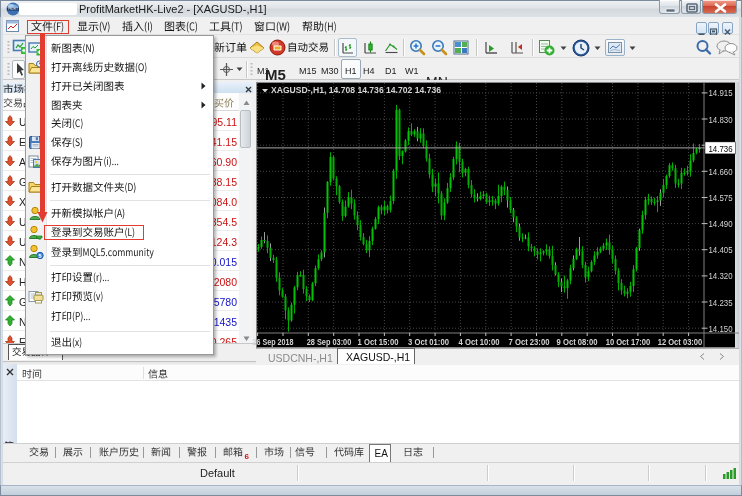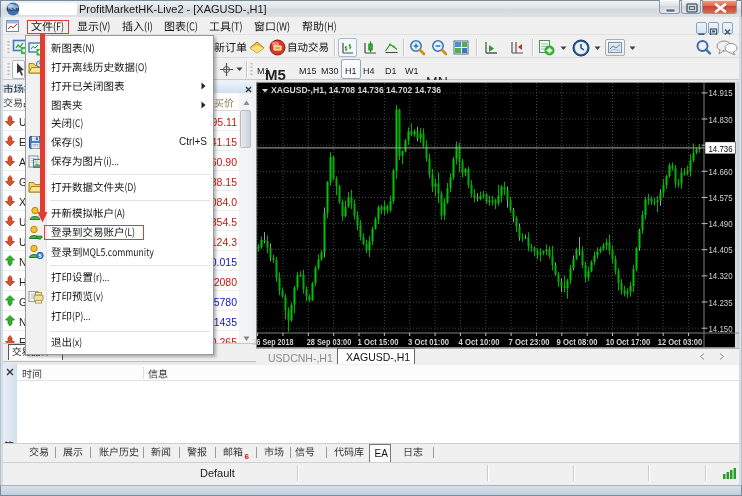--- a/index.html
+++ b/index.html
@@ -528,21 +528,20 @@
     <svg style="position:absolute;left:51px;top:137.1px" width="33" height="13.1">
       <path d="M4.7 1.4L8.7 1.4L8.7 3.3L4.7 3.3ZM4 0.7L4 4.1L6.3 4.1L6.3 5.4L3.2 5.4L3.2 6.1L5.8 6.1C5.1 7.2 4 8.3 2.9 8.8C3.1 8.9 3.3 9.2 3.5 9.4C4.5 8.8 5.5 7.8 6.3 6.6L6.3 9.9L7.1 9.9L7.1 6.6C7.8 7.7 8.8 8.8 9.7 9.4C9.9 9.2 10.1 9 10.3 8.8C9.3 8.3 8.2 7.2 7.5 6.1L10 6.1L10 5.4L7.1 5.4L7.1 4.1L9.4 4.1L9.4 0.7ZM2.9 0.2C2.3 1.8 1.3 3.4 0.2 4.4C0.4 4.6 0.6 5 0.7 5.2C1.1 4.8 1.4 4.3 1.8 3.8L1.8 9.8L2.6 9.8L2.6 2.7C3 2 3.3 1.2 3.6 0.5ZM16.9 5.4L16.9 6.2L14 6.2L14 7L16.9 7L16.9 8.9C16.9 9.1 16.9 9.1 16.7 9.1C16.5 9.1 15.9 9.1 15.2 9.1C15.3 9.3 15.4 9.6 15.4 9.9C16.3 9.9 16.9 9.9 17.3 9.7C17.6 9.6 17.7 9.4 17.7 8.9L17.7 7L20.5 7L20.5 6.2L17.7 6.2L17.7 5.6C18.5 5.1 19.3 4.5 19.9 3.9L19.4 3.5L19.2 3.5L14.9 3.5L14.9 4.2L18.5 4.2C18 4.7 17.5 5.1 16.9 5.4ZM14.5 0.2C14.4 0.7 14.3 1.1 14.1 1.6L11.2 1.6L11.2 2.3L13.8 2.3C13.1 3.8 12.1 5.1 10.8 6C11 6.2 11.1 6.6 11.2 6.8C11.7 6.4 12.1 6.1 12.5 5.7L12.5 9.8L13.3 9.8L13.3 4.7C13.8 4 14.3 3.2 14.6 2.3L20.4 2.3L20.4 1.6L15 1.6C15.1 1.2 15.2 0.8 15.4 0.4ZM23.1 11.1L23.5 10.8C22.8 9.3 22.4 7.5 22.4 5.8C22.4 4 22.8 2.2 23.5 0.7L23.1 0.4C22.3 2 21.8 3.7 21.8 5.8C21.8 7.8 22.3 9.5 23.1 11.1ZM26.5 9.2C27.8 9.2 28.7 8.2 28.7 7C28.7 5.8 28.1 5.3 27.4 4.9L26.5 4.5C26 4.2 25.4 3.9 25.4 3.2C25.4 2.5 25.9 2 26.6 2C27.2 2 27.7 2.3 28 2.8L28.5 2.1C28 1.6 27.4 1.2 26.6 1.2C25.5 1.2 24.6 2 24.6 3.2C24.6 4.4 25.3 4.9 25.9 5.2L26.8 5.7C27.4 6 27.9 6.3 27.9 7.1C27.9 7.8 27.4 8.3 26.5 8.3C25.9 8.3 25.2 7.9 24.8 7.4L24.3 8C24.9 8.7 25.6 9.2 26.5 9.2ZM29.9 11.1C30.7 9.5 31.2 7.8 31.2 5.8C31.2 3.7 30.7 2 29.9 0.4L29.4 0.7C30.1 2.2 30.5 4 30.5 5.8C30.5 7.5 30.1 9.3 29.4 10.8Z" fill="#1a1a1a"></path>
     </svg>
     <svg class="abs" style="left:28px;top:135px" width="16" height="15">
       <rect x="1.5" y="1.5" width="12" height="12" rx="1" fill="#4a7ab8" stroke="#2a4a80"></rect>
 <rect x="4" y="1.5" width="7" height="4.5" fill="#dce8f4"></rect>
       <rect x="7.8" y="2.2" width="2.2" height="3" fill="#4a7ab8"></rect>
 <rect x="3.5" y="8" width="8" height="5.5" fill="#e8eef6"></rect>
       <path d="M4.5 9.5 h6 M4.5 11 h6" stroke="#9ab" stroke-width="0.8"></path>
     </svg>
-    <div style="position:absolute;left:0px;top:136.2px;font-size:10px;color:#1a1a1a;white-space:nowrap;width:207px;text-align:right">Ctrl+S</div>
     <svg style="position:absolute;left:51px;top:156.2px" width="68.9" height="13.1">
       <path d="M4.7 1.4L8.7 1.4L8.7 3.3L4.7 3.3ZM4 0.7L4 4.1L6.3 4.1L6.3 5.4L3.2 5.4L3.2 6.1L5.8 6.1C5.1 7.2 4 8.3 2.9 8.8C3.1 8.9 3.3 9.2 3.5 9.4C4.5 8.8 5.5 7.8 6.3 6.6L6.3 9.9L7.1 9.9L7.1 6.6C7.8 7.7 8.8 8.8 9.7 9.4C9.9 9.2 10.1 9 10.3 8.8C9.3 8.3 8.2 7.2 7.5 6.1L10 6.1L10 5.4L7.1 5.4L7.1 4.1L9.4 4.1L9.4 0.7ZM2.9 0.2C2.3 1.8 1.3 3.4 0.2 4.4C0.4 4.6 0.6 5 0.7 5.2C1.1 4.8 1.4 4.3 1.8 3.8L1.8 9.8L2.6 9.8L2.6 2.7C3 2 3.3 1.2 3.6 0.5ZM16.9 5.4L16.9 6.2L14 6.2L14 7L16.9 7L16.9 8.9C16.9 9.1 16.9 9.1 16.7 9.1C16.5 9.1 15.9 9.1 15.2 9.1C15.3 9.3 15.4 9.6 15.4 9.9C16.3 9.9 16.9 9.9 17.3 9.7C17.6 9.6 17.7 9.4 17.7 8.9L17.7 7L20.5 7L20.5 6.2L17.7 6.2L17.7 5.6C18.5 5.1 19.3 4.5 19.9 3.9L19.4 3.5L19.2 3.5L14.9 3.5L14.9 4.2L18.5 4.2C18 4.7 17.5 5.1 16.9 5.4ZM14.5 0.2C14.4 0.7 14.3 1.1 14.1 1.6L11.2 1.6L11.2 2.3L13.8 2.3C13.1 3.8 12.1 5.1 10.8 6C11 6.2 11.1 6.6 11.2 6.8C11.7 6.4 12.1 6.1 12.5 5.7L12.5 9.8L13.3 9.8L13.3 4.7C13.8 4 14.3 3.2 14.6 2.3L20.4 2.3L20.4 1.6L15 1.6C15.1 1.2 15.2 0.8 15.4 0.4ZM22.7 0.8C23.1 1.3 23.6 2 23.8 2.4L24.5 2C24.3 1.6 23.8 1 23.4 0.5ZM26.2 5.1C26.8 5.8 27.4 6.7 27.7 7.2L28.4 6.8C28.1 6.3 27.4 5.4 26.9 4.8ZM25.3 0.2L25.3 1.5C25.3 1.9 25.3 2.3 25.3 2.7L21.9 2.7L21.9 3.5L25.2 3.5C24.9 5.4 24.1 7.5 21.6 9.1C21.8 9.3 22.1 9.5 22.2 9.7C24.9 7.9 25.7 5.6 26 3.5L29.6 3.5C29.5 7.1 29.3 8.5 29 8.8C28.9 9 28.8 9 28.5 9C28.3 9 27.6 9 26.9 8.9C27.1 9.1 27.2 9.5 27.2 9.7C27.8 9.8 28.5 9.8 28.9 9.8C29.2 9.7 29.5 9.6 29.7 9.3C30.1 8.8 30.3 7.4 30.5 3.1C30.5 3 30.5 2.7 30.5 2.7L26.1 2.7C26.1 2.3 26.1 1.9 26.1 1.5L26.1 0.2ZM35.4 6.1C36.3 6.3 37.3 6.6 37.9 6.9L38.3 6.4C37.7 6.1 36.6 5.8 35.8 5.6ZM34.4 7.4C35.8 7.6 37.7 8 38.7 8.4L39 7.8C38 7.5 36.2 7.1 34.8 6.9ZM32.4 0.7L32.4 9.9L33.1 9.9L33.1 9.4L40.3 9.4L40.3 9.9L41.1 9.9L41.1 0.7ZM33.1 8.7L33.1 1.4L40.3 1.4L40.3 8.7ZM35.8 1.6C35.3 2.5 34.4 3.3 33.5 3.8C33.7 3.9 34 4.2 34.1 4.3C34.4 4.1 34.7 3.8 35 3.5C35.4 3.9 35.7 4.2 36.2 4.5C35.3 4.9 34.3 5.2 33.3 5.4C33.5 5.5 33.6 5.8 33.7 6C34.7 5.8 35.8 5.4 36.8 4.9C37.7 5.3 38.7 5.7 39.7 5.9C39.8 5.7 40 5.5 40.1 5.3C39.2 5.2 38.3 4.9 37.5 4.5C38.3 4 38.9 3.4 39.4 2.7L38.9 2.4L38.8 2.4L36.1 2.4C36.2 2.2 36.4 2 36.5 1.8ZM35.5 3.1L35.5 3L38.3 3C37.9 3.5 37.4 3.8 36.8 4.1C36.3 3.8 35.8 3.5 35.5 3.1ZM43.9 0.5L43.9 4C43.9 5.8 43.7 7.8 42.4 9.3C42.6 9.4 42.9 9.7 43 9.9C44 8.8 44.4 7.5 44.6 6.2L49 6.2L49 9.9L49.9 9.9L49.9 5.4L44.7 5.4C44.7 4.9 44.7 4.5 44.7 4L44.7 3.7L51.5 3.7L51.5 2.9L48.5 2.9L48.5 0.2L47.7 0.2L47.7 2.9L44.7 2.9L44.7 0.5ZM54.6 11.1L55 10.8C54.3 9.3 53.9 7.5 53.9 5.8C53.9 4 54.3 2.2 55 0.7L54.6 0.4C53.8 2 53.3 3.7 53.3 5.8C53.3 7.8 53.8 9.5 54.6 11.1ZM56.2 9L57 9L57 3.3L56.2 3.3ZM56.6 2.2C56.9 2.2 57.1 1.9 57.1 1.5C57.1 1.1 56.9 0.9 56.6 0.9C56.3 0.9 56.1 1.1 56.1 1.5C56.1 1.9 56.3 2.2 56.6 2.2ZM58.6 11.1C59.4 9.5 59.9 7.8 59.9 5.8C59.9 3.7 59.4 2 58.6 0.4L58.1 0.7C58.9 2.2 59.3 4 59.3 5.8C59.3 7.5 58.9 9.3 58.1 10.8ZM61.9 9.2C62.2 9.2 62.5 8.9 62.5 8.4C62.5 8 62.2 7.7 61.9 7.7C61.6 7.7 61.3 8 61.3 8.4C61.3 8.9 61.6 9.2 61.9 9.2ZM64.3 9.2C64.6 9.2 64.8 8.9 64.8 8.4C64.8 8 64.6 7.7 64.3 7.7C64 7.7 63.7 8 63.7 8.4C63.7 8.9 64 9.2 64.3 9.2ZM66.7 9.2C67 9.2 67.2 8.9 67.2 8.4C67.2 8 67 7.7 66.7 7.7C66.4 7.7 66.1 8 66.1 8.4C66.1 8.9 66.4 9.2 66.7 9.2Z" fill="#1a1a1a"></path>
     </svg>
     <svg class="abs" style="left:28px;top:154.1px" width="16" height="15">
       <rect x="1" y="2" width="9" height="11" fill="#fff" stroke="#7a8a9a"></rect>
 <path d="M2.5 4.5 h6 M2.5 6.5 h6 M2.5 8.5 h4" stroke="#a8b8c8" stroke-width="0.9"></path>
 <rect x="5.5" y="5.5" width="9" height="8" fill="#cfe4f7" stroke="#4a7ab0"></rect>
 <circle cx="8" cy="8" r="1.2" fill="#f0d040"></circle>
       <path d="M6 12 L9 9.5 L11 11 L14 8.5 L14 13 L6 13 Z" fill="#58a858"></path>
     </svg>

